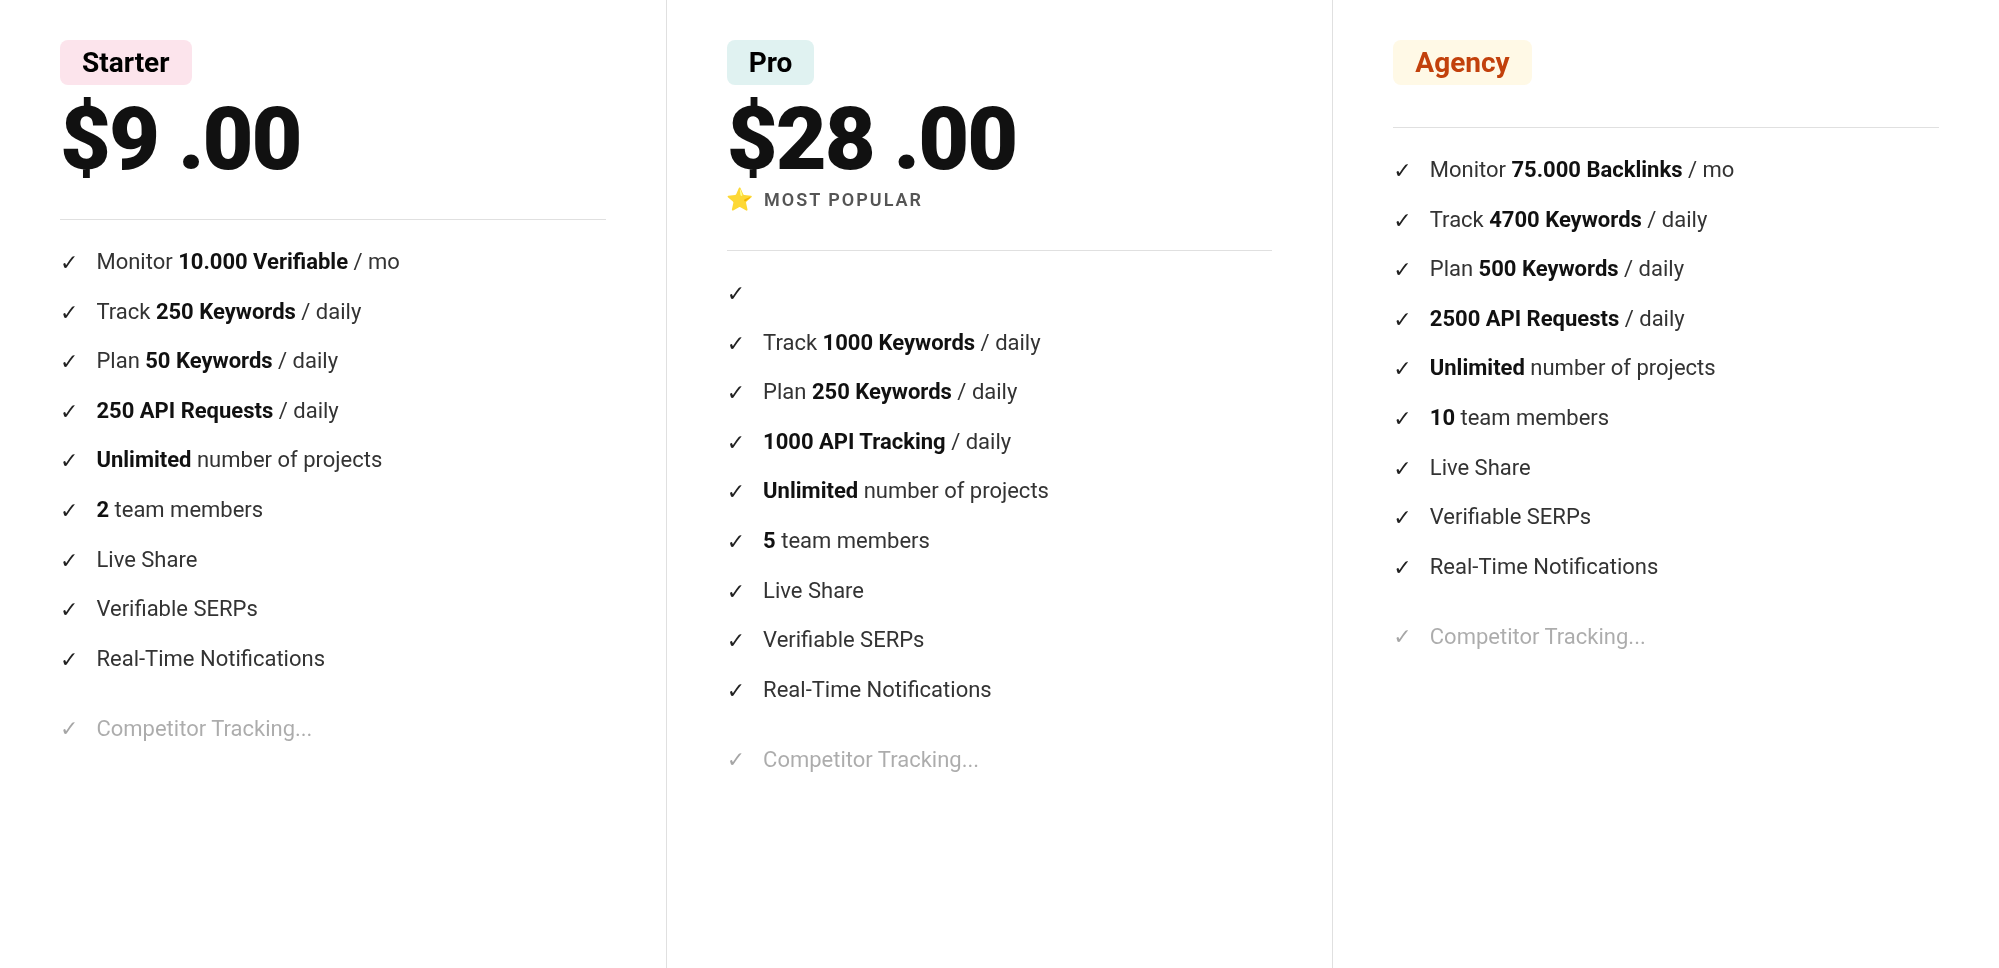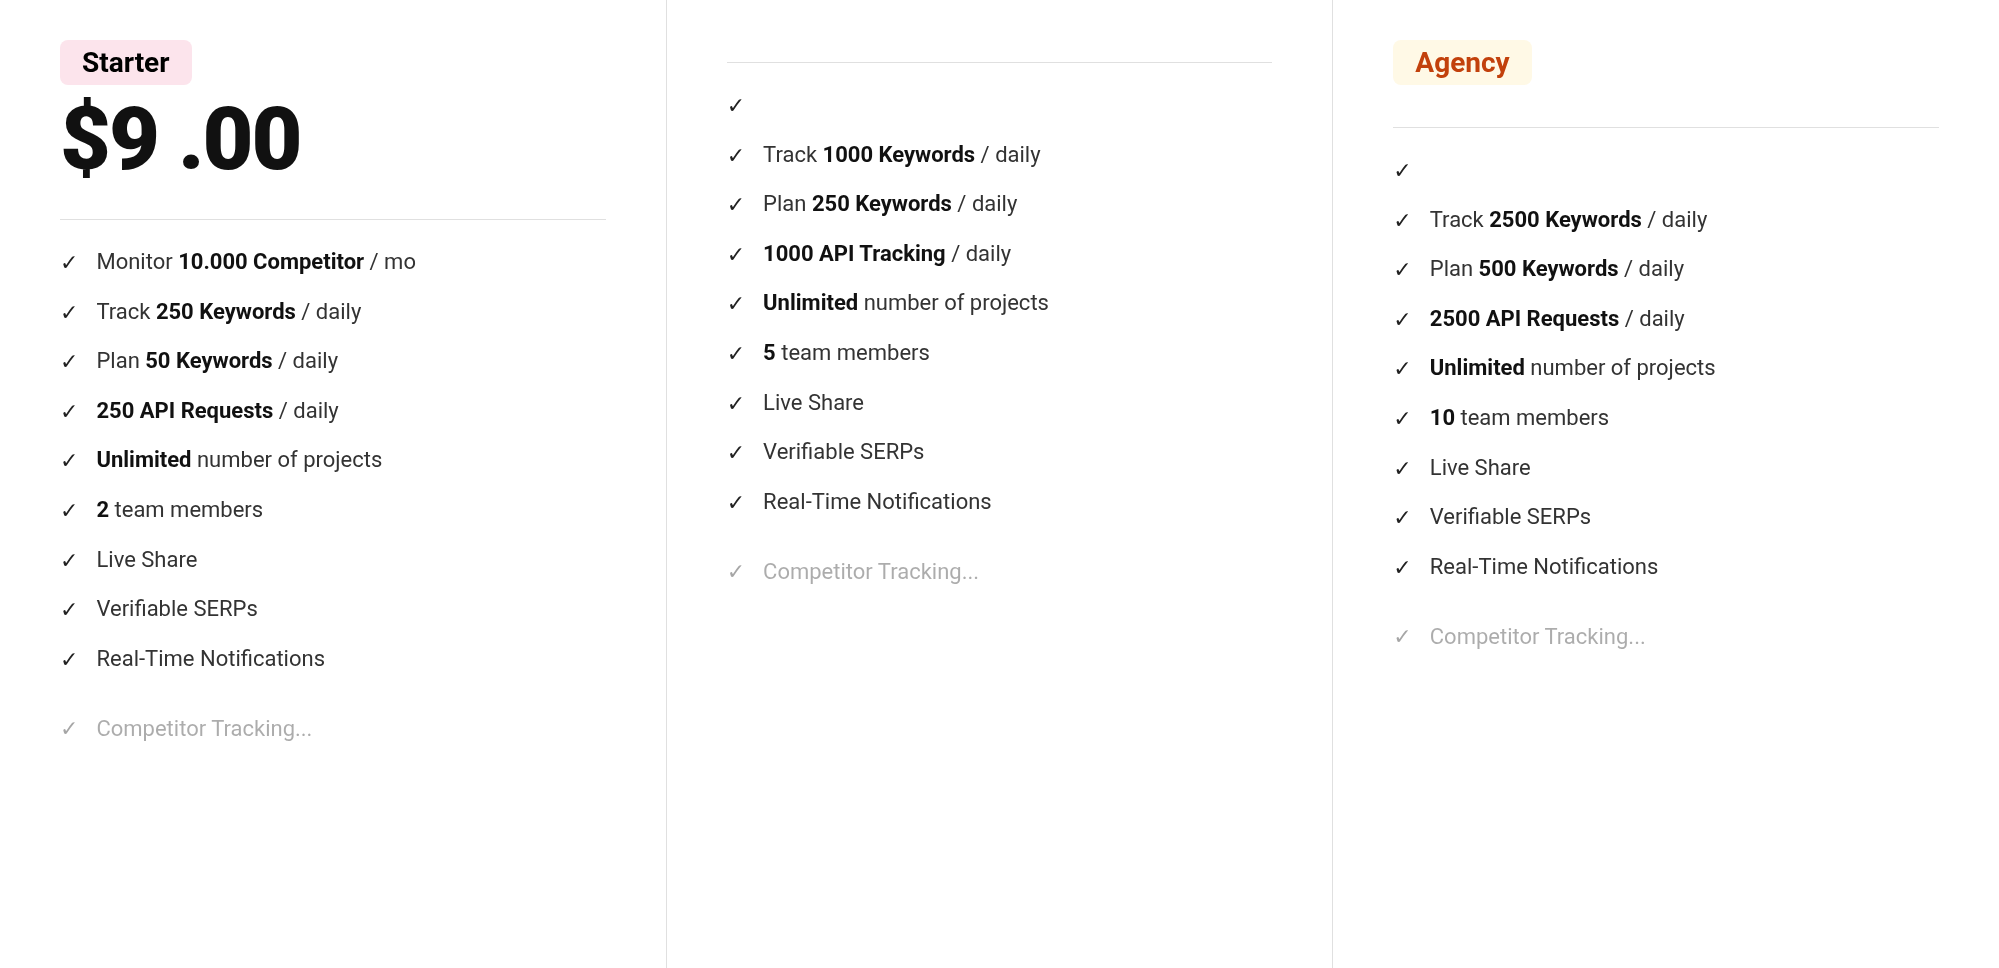--- a/index.html
+++ b/index.html
@@ -156,21 +156,21 @@
 <div class="pricing-container">
 <div class="plan-column">
       <div class="plan-header">
         <span class="plan-badge badge-starter">Starter</span>
         <div class="plan-price">$9 .00</div>
       </div>
       <div class="divider"></div>
       <ul class="features-list">
         <li class="feature-item">
           <span class="check-icon">✓</span>
-          <span class="feature-text">Monitor <strong>10.000 Competitor</strong> / mo</span>
+          <span class="feature-text">Monitor <strong>10.000 Verifiable</strong> / mo</span>
         </li>
         <li class="feature-item">
           <span class="check-icon">✓</span>
           <span class="feature-text">Track <strong>250 Keywords</strong> / daily</span>
         </li>
         <li class="feature-item">
           <span class="check-icon">✓</span>
           <span class="feature-text">Plan <strong>50 Keywords</strong> / daily</span>
         </li>
         <li class="feature-item">
@@ -197,20 +197,28 @@
           <span class="check-icon">✓</span>
           <span class="feature-text">Real-Time Notifications</span>
         </li>
         <li class="feature-item fade-item">
           <span class="check-icon">✓</span>
           <span class="feature-text">Competitor Tracking...</span>
         </li>
       </ul>
     </div>
     <div class="plan-column pro">
+      <div class="plan-header">
+        <span class="plan-badge badge-pro">Pro</span>
+        <div class="plan-price">$28 .00</div>
+        <div class="most-popular">
+          <span class="star-icon">⭐</span>
+          <span>MOST POPULAR</span>
+        </div>
+      </div>
       <div class="divider"></div>
       <ul class="features-list">
         <li class="feature-item">
           <span class="check-icon">✓</span>
         </li>
         <li class="feature-item">
           <span class="check-icon">✓</span>
           <span class="feature-text">Track <strong>1000 Keywords</strong> / daily</span>
         </li>
         <li class="feature-item">
@@ -248,24 +256,25 @@
       </ul>
     </div>
     <div class="plan-column">
       <div class="plan-header">
         <span class="plan-badge badge-agency">Agency</span>
       </div>
       <div class="divider"></div>
       <ul class="features-list">
         <li class="feature-item">
           <span class="check-icon">✓</span>
-        </li>
-        <li class="feature-item">
-          <span class="check-icon">✓</span>
-          <span class="feature-text">Track <strong>2500 Keywords</strong> / daily</span>
+          <span class="feature-text">Monitor <strong>75.000 Backlinks</strong> / mo</span>
+        </li>
+        <li class="feature-item">
+          <span class="check-icon">✓</span>
+          <span class="feature-text">Track <strong>4700 Keywords</strong> / daily</span>
         </li>
         <li class="feature-item">
           <span class="check-icon">✓</span>
           <span class="feature-text">Plan <strong>500 Keywords</strong> / daily</span>
         </li>
         <li class="feature-item">
           <span class="check-icon">✓</span>
           <span class="feature-text"><strong>2500 API Requests</strong> / daily</span>
         </li>
         <li class="feature-item">

